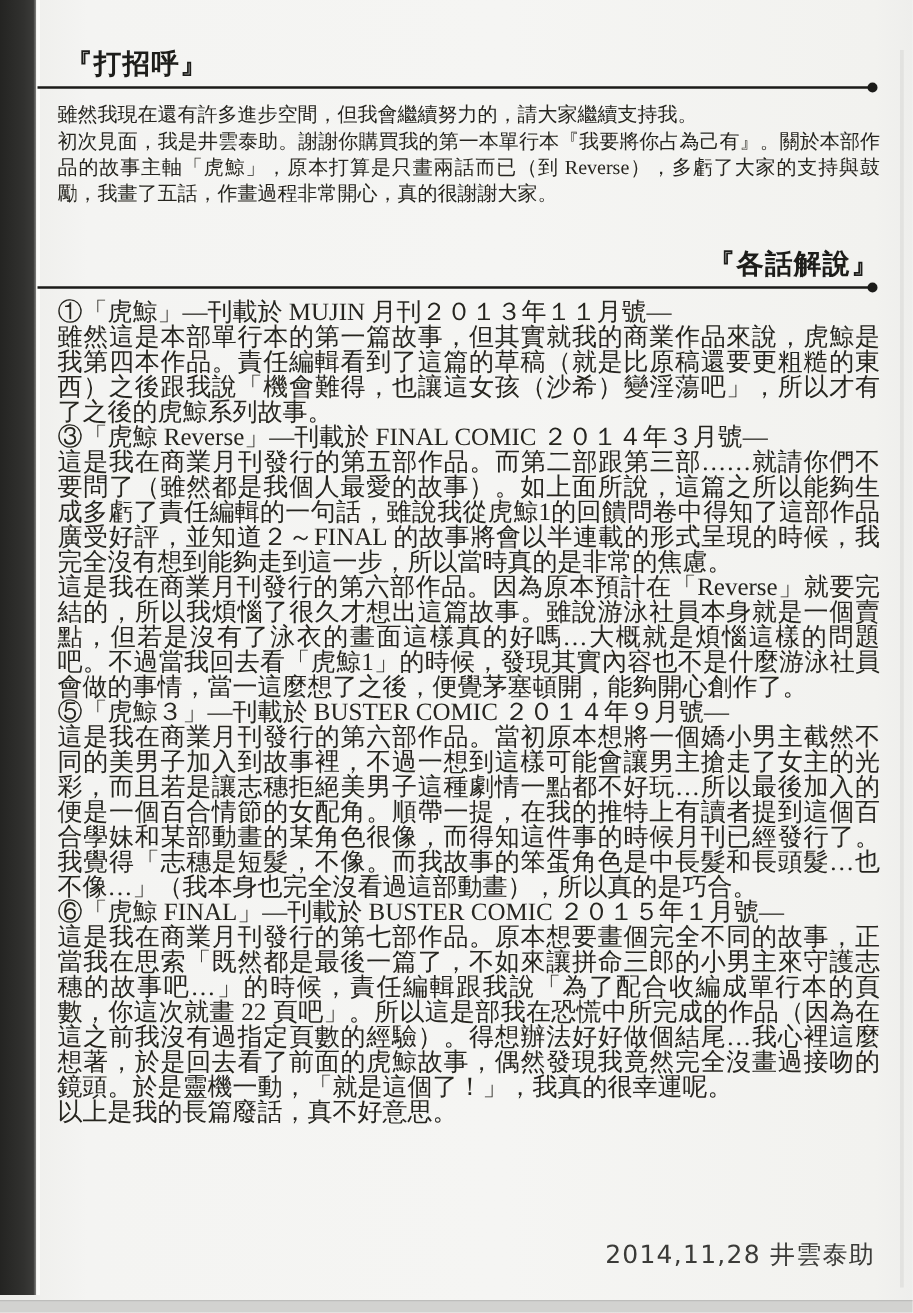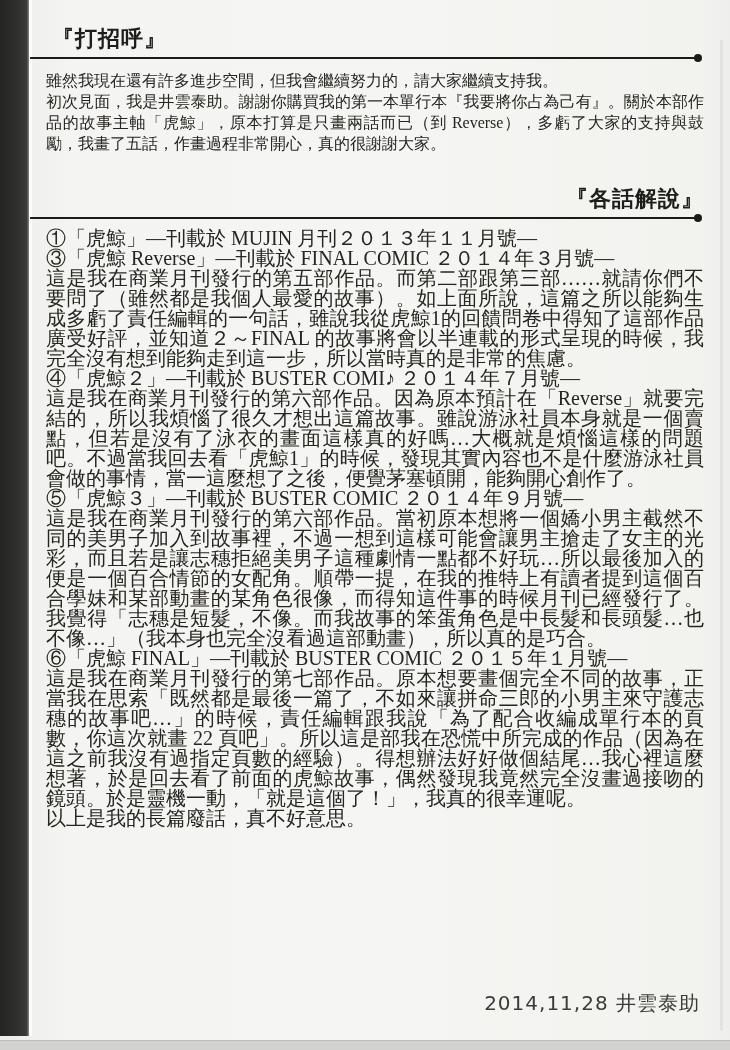--- a/index.html
+++ b/index.html
@@ -19,21 +19,21 @@
     border-right:3px solid #fbfbf9;
   }
   .right-edge{
     position:absolute;right:7px;top:40px;bottom:20px;width:3px;
     background:rgba(60,60,55,0.07);
   }
   .bottom-strip{
     position:absolute;left:0;bottom:0;width:730px;height:9px;
     background:#d2d2d0;border-top:1px solid #bdbdbb;
   }
-  .content{position:absolute;left:46px;top:4px;width:658px;}
+  .content{position:absolute;left:46px;top:16px;width:658px;}
   .sec-title{
     margin:0 0 0 6px;font-size:22px;font-weight:700;letter-spacing:1px;
     line-height:30px;color:#1d1d1a;
   }
   .sec-title.first{padding-top:20px;}
   .sec-title.second{margin-top:30px;text-align:right;}
   .rule{
     position:relative;height:2px;background:#1b1b19;
     margin:3px 4px 0 -16px;
   }
@@ -77,30 +77,30 @@
     <div>
       <h1 class="sec-title second">『各話解說』</h1>
       <div class="rule">
         <span class="rule-dot"></span>
       </div>
 
       <div class="commentary-body">
 
         <div>
           <div class="entry-heading">①「虎鯨」—刊載於 MUJIN 月刊２０１３年１１月號—</div>
+          <div class="entry-body">雖然這是本部單行本的第一篇故事，但其實就我的商業作品來說，虎鯨是我第四本作品。責任編輯看到了這篇的草稿（就是比原稿還要更粗糙的東西）之後跟我說「機會難得，也讓這女孩（沙希）變淫蕩吧」，所以才有了之後的虎鯨系列故事。</div>
         </div>
 
 
         <div>
           <div class="entry-heading">③「虎鯨 Reverse」—刊載於 FINAL COMIC ２０１４年３月號—</div>
           <div class="entry-body">這是我在商業月刊發行的第五部作品。而第二部跟第三部……就請你們不要問了（雖然都是我個人最愛的故事）。如上面所說，這篇之所以能夠生成多虧了責任編輯的一句話，雖說我從虎鯨1的回饋問卷中得知了這部作品廣受好評，並知道２～FINAL 的故事將會以半連載的形式呈現的時候，我完全沒有想到能夠走到這一步，所以當時真的是非常的焦慮。</div>
         </div>
 
         <div>
-          <div class="entry-heading">④「虎鯨２」—刊載於 BUSTER COMI♪ ２０１４年７月號—</div>
           <div class="entry-body">這是我在商業月刊發行的第六部作品。因為原本預計在「Reverse」就要完結的，所以我煩惱了很久才想出這篇故事。雖說游泳社員本身就是一個賣點，但若是沒有了泳衣的畫面這樣真的好嗎…大概就是煩惱這樣的問題吧。不過當我回去看「虎鯨1」的時候，發現其實內容也不是什麼游泳社員會做的事情，當一這麼想了之後，便覺茅塞頓開，能夠開心創作了。</div>
         </div>
 
         <div>
           <div class="entry-heading">⑤「虎鯨３」—刊載於 BUSTER COMIC ２０１４年９月號—</div>
           <div class="entry-body">這是我在商業月刊發行的第六部作品。當初原本想將一個嬌小男主截然不同的美男子加入到故事裡，不過一想到這樣可能會讓男主搶走了女主的光彩，而且若是讓志穗拒絕美男子這種劇情一點都不好玩…所以最後加入的便是一個百合情節的女配角。順帶一提，在我的推特上有讀者提到這個百合學妹和某部動畫的某角色很像，而得知這件事的時候月刊已經發行了。我覺得「志穗是短髮，不像。而我故事的笨蛋角色是中長髮和長頭髮…也不像…」（我本身也完全沒看過這部動畫），所以真的是巧合。</div>
         </div>
 
         <div>
           <div class="entry-heading">⑥「虎鯨 FINAL」—刊載於 BUSTER COMIC ２０１５年１月號—</div>

